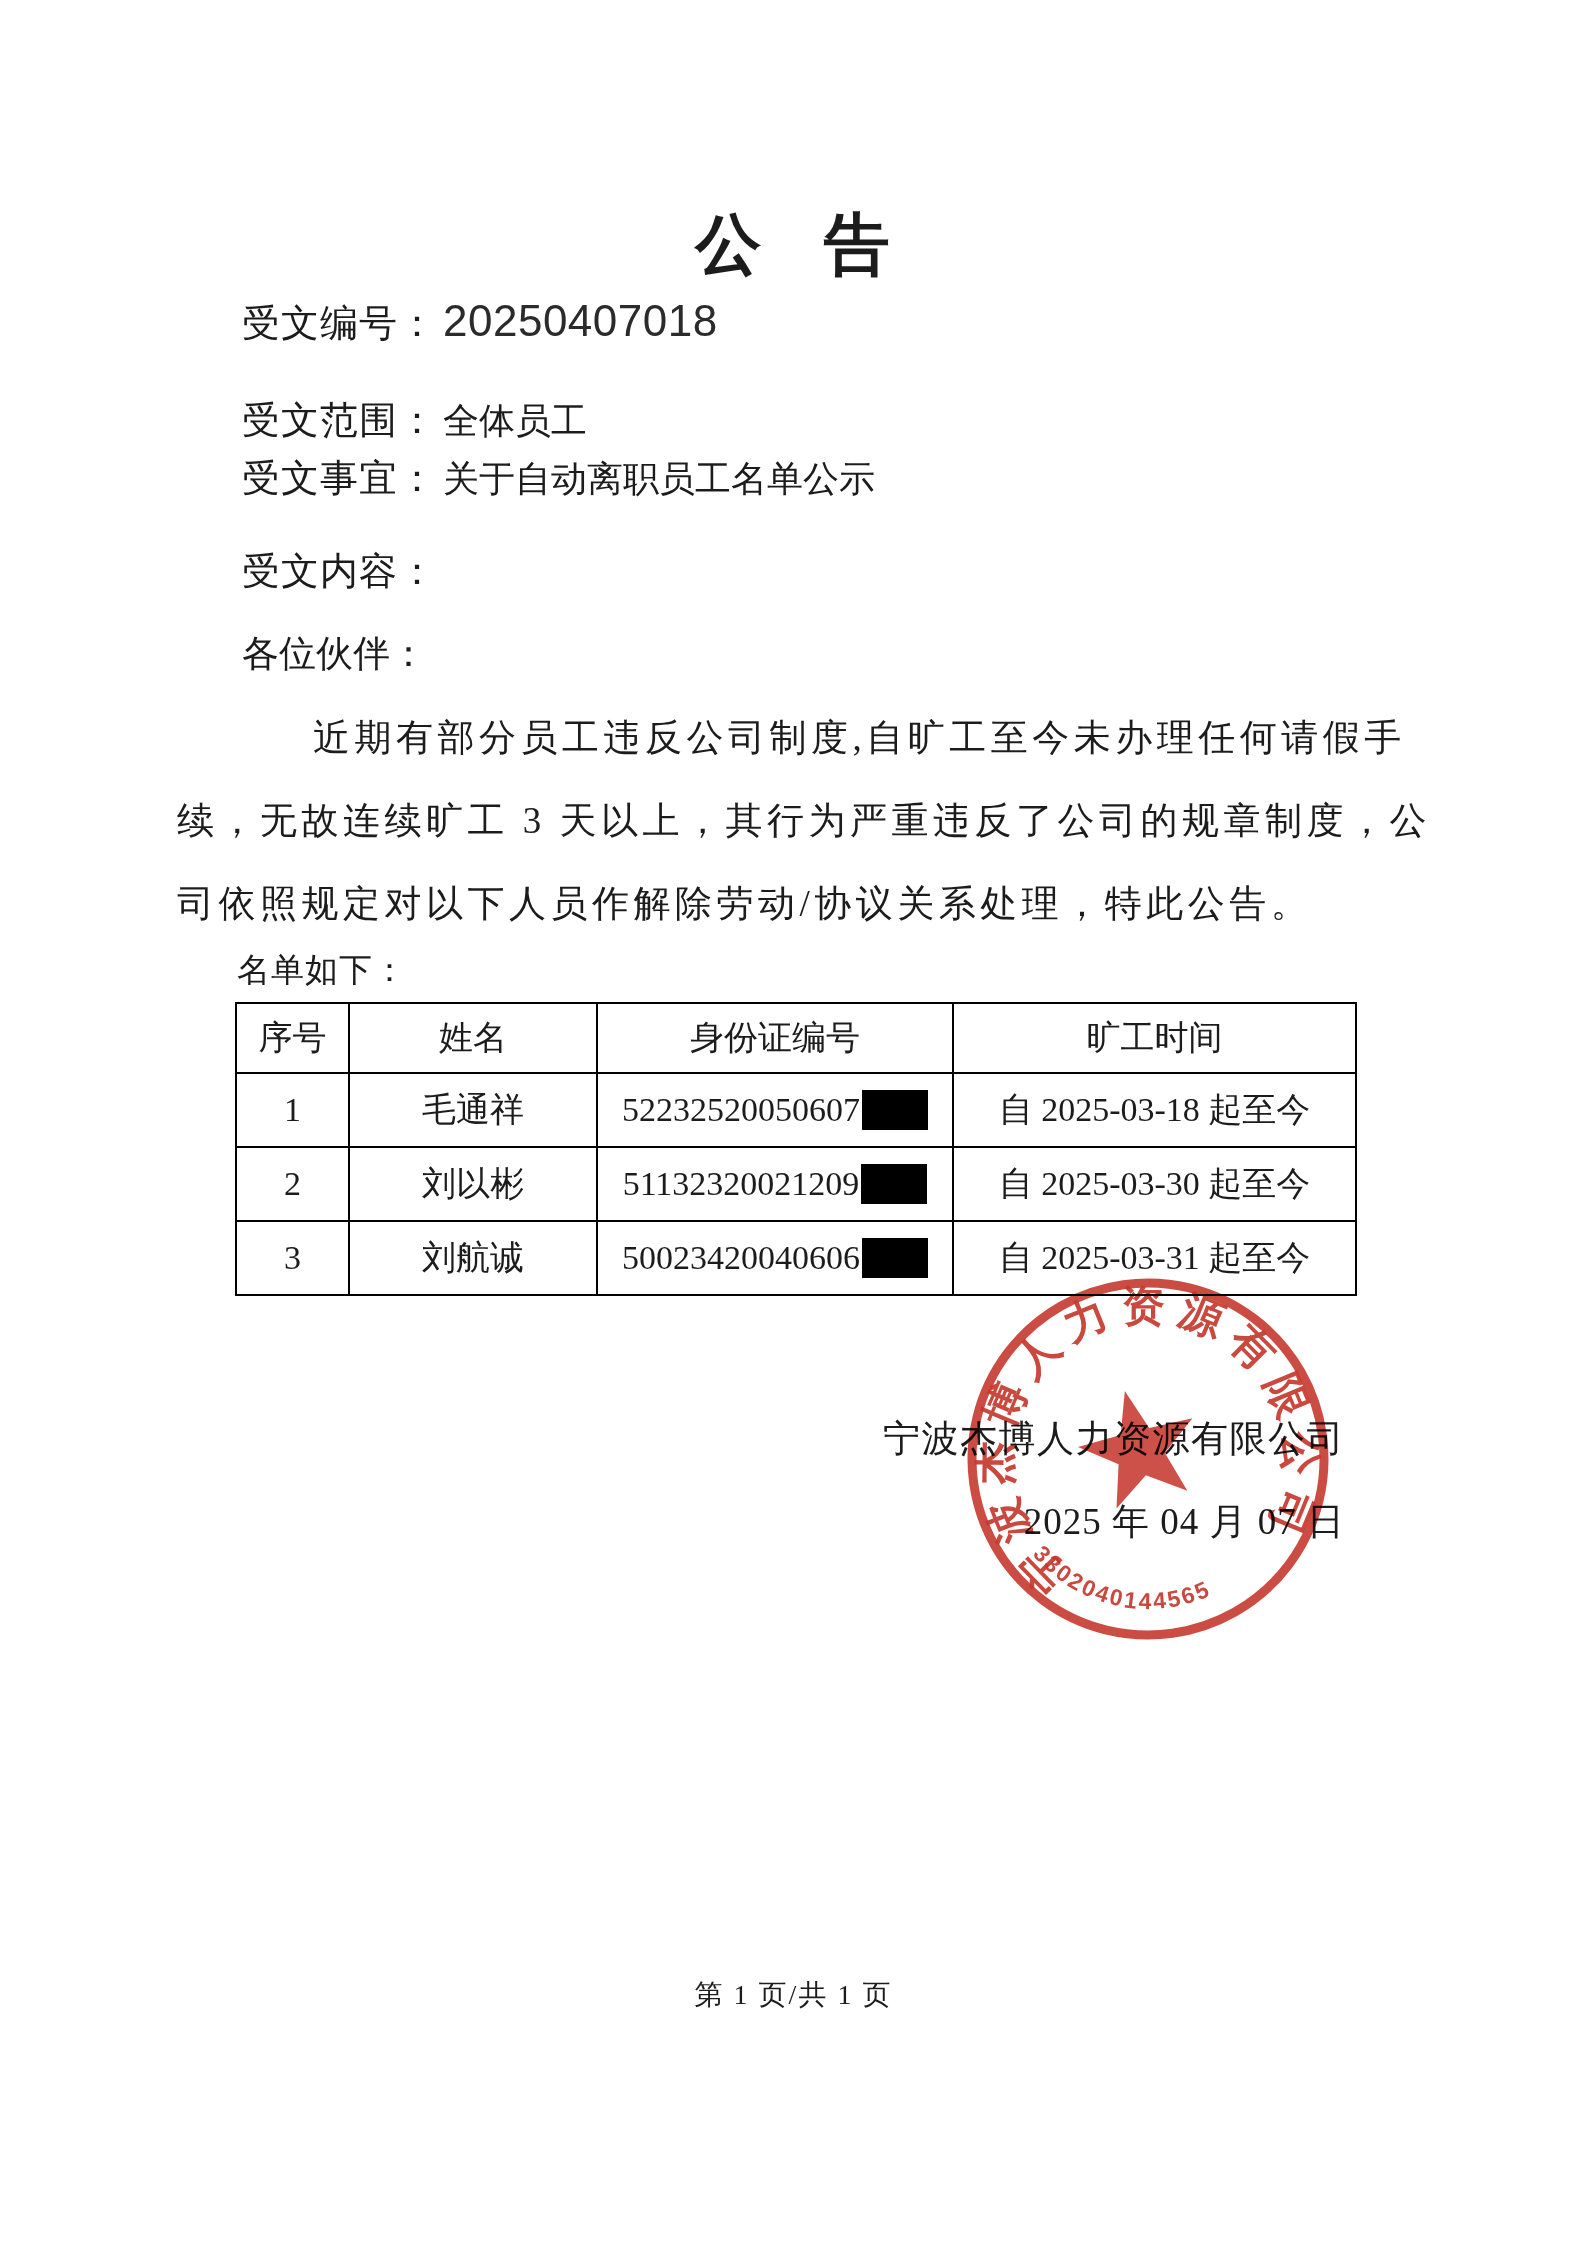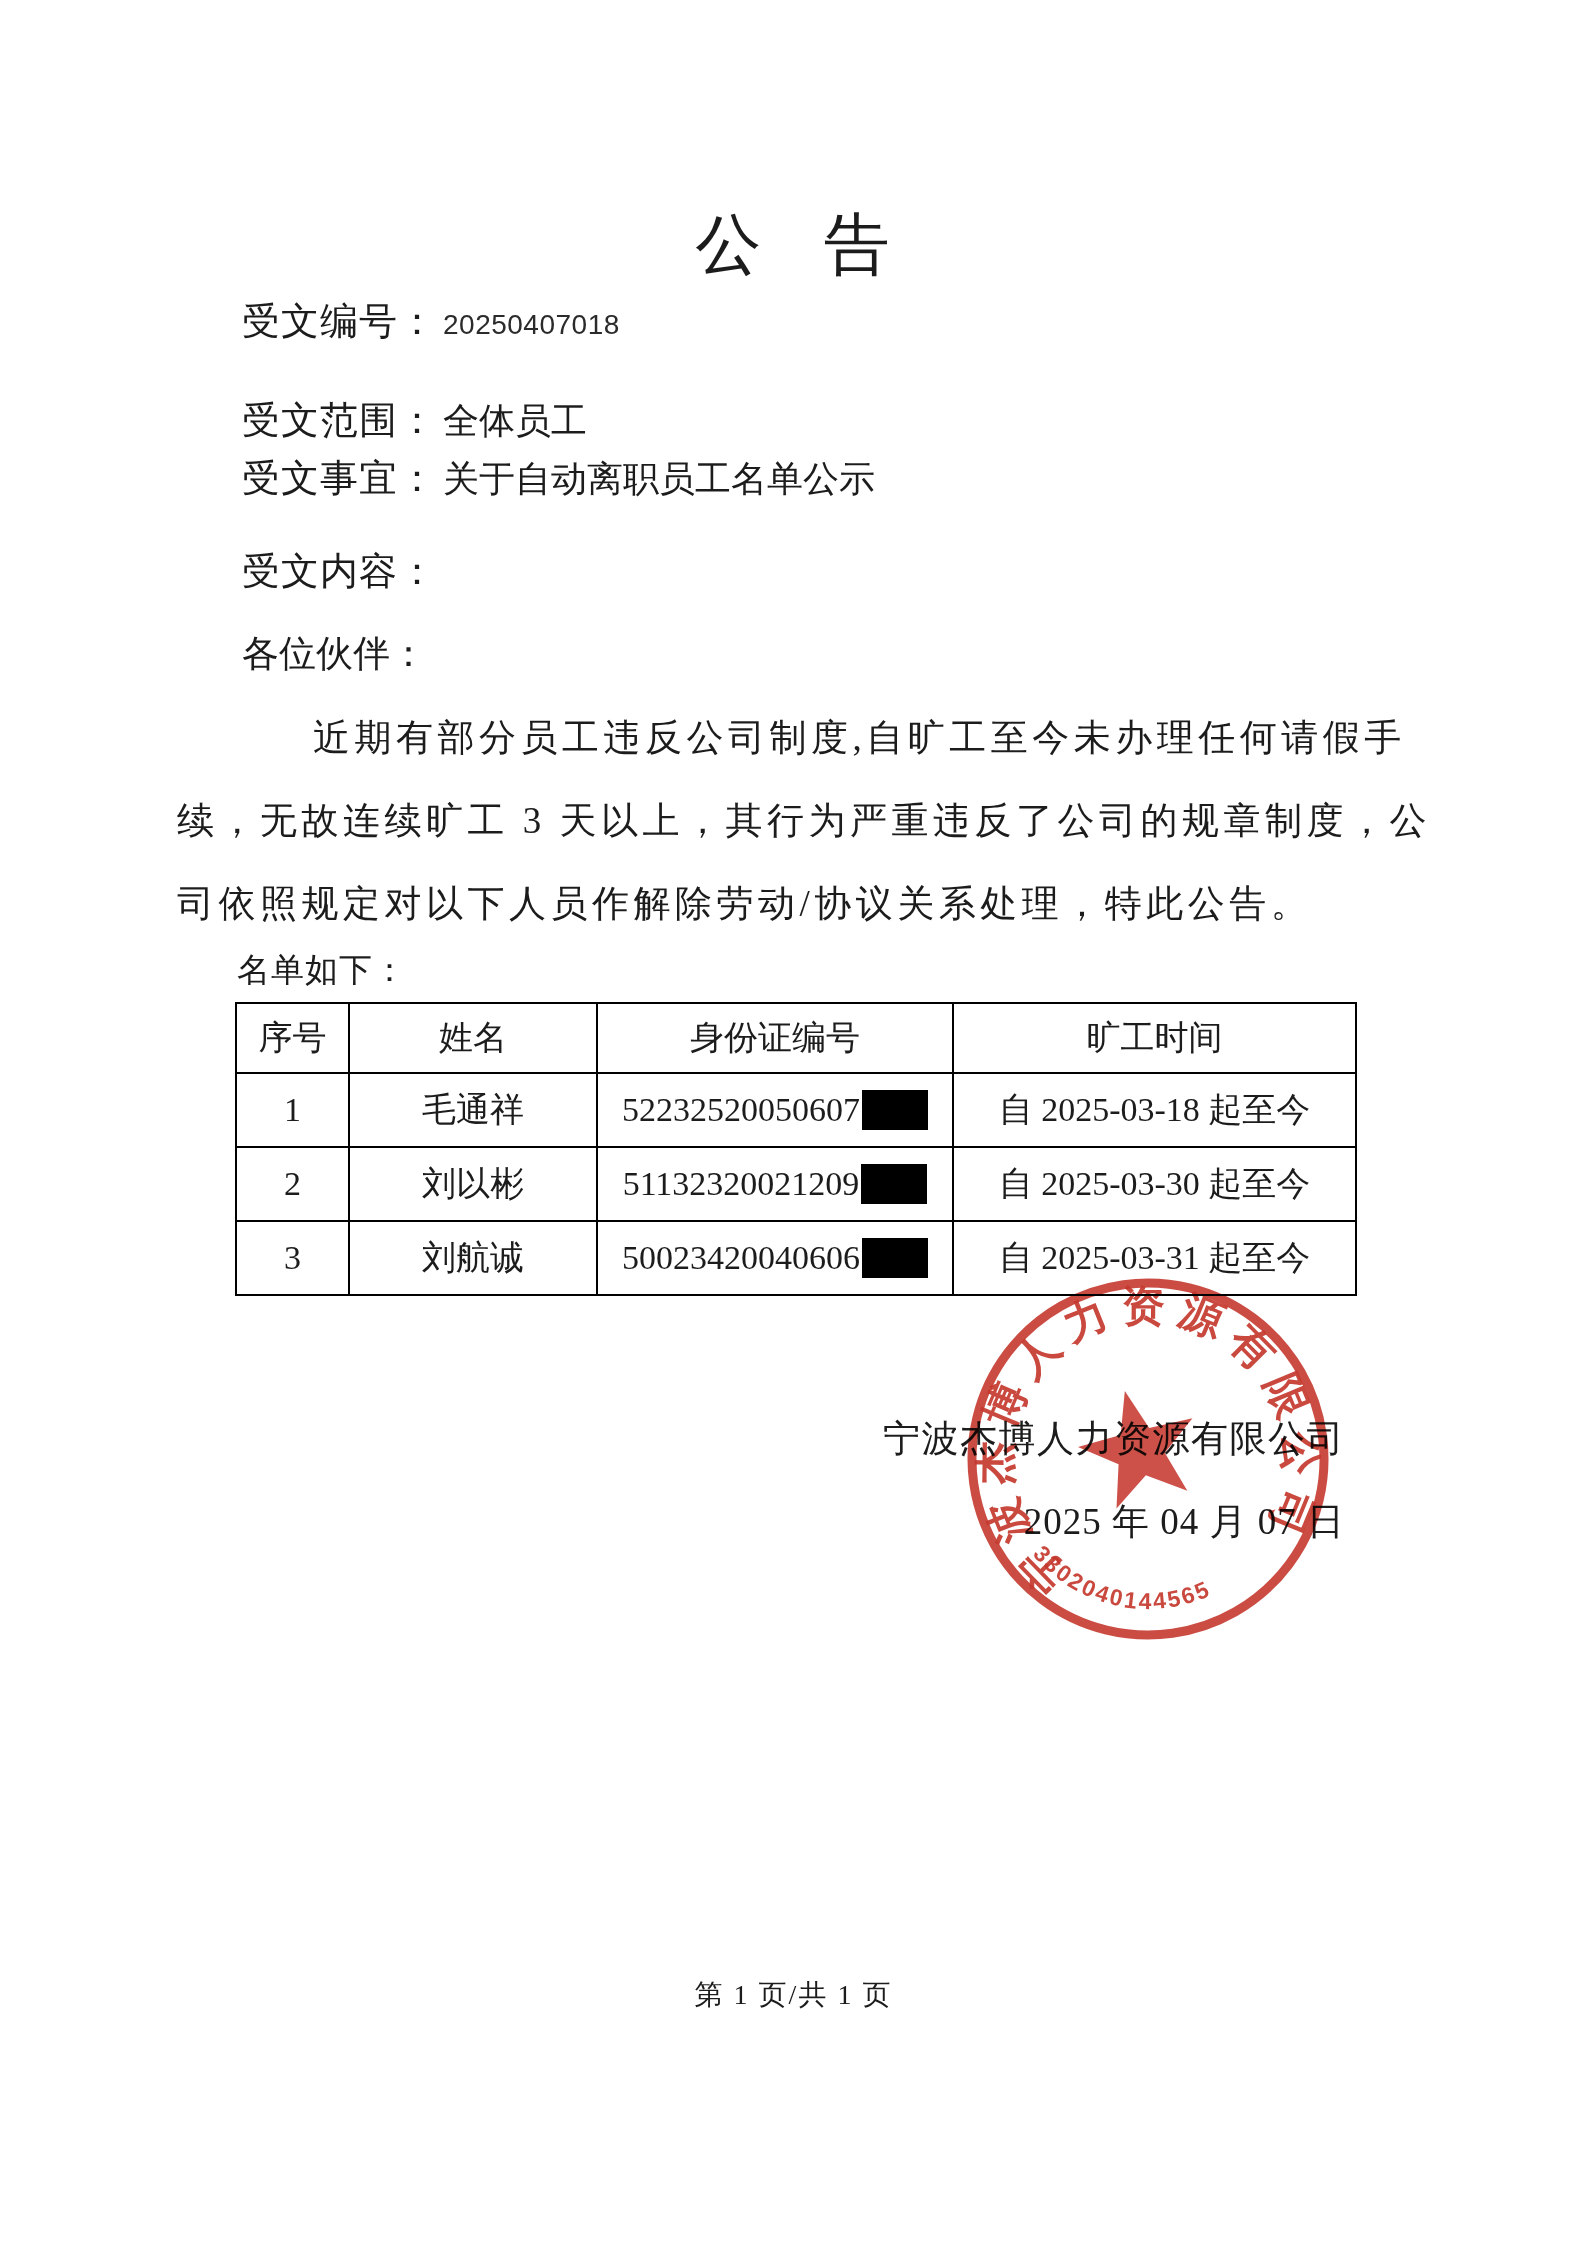--- a/index.html
+++ b/index.html
@@ -8,28 +8,28 @@
     width:1587px;height:2245px;
     margin:0 auto;
     background:#ffffff;
     font-family:"Liberation Serif","DejaVu Serif",serif;
     color:#1c1c1c;
     overflow:hidden;
   }
   .title{
     position:absolute;left:0;right:0;top:200px;
     text-align:center;
-    font-size:66px;font-weight:normal;
+    font-size:66px;font-weight:bold;
     word-spacing:42px;
     letter-spacing:2px;
   }
   .field-line{position:absolute;left:242px;white-space:nowrap;font-size:37px;}
   .field-label{font-weight:normal;font-size:38px;letter-spacing:1px;}
   .field-value{font-size:36px;margin-left:6px;}
-  .field-value.num{font-family:"Liberation Sans","DejaVu Sans",sans-serif;font-size:28px;letter-spacing:0.5px;color:#2b2b2b;}
+  .field-value.num{font-family:"Liberation Sans","DejaVu Sans",sans-serif;font-size:44px;letter-spacing:0.5px;color:#2b2b2b;}
   .f1{top:296px;} .f2{top:379px;margin-top:16px;} .f3{top:453px;text-align:right;} .f4{top:546px;}
   .salutation{position:absolute;left:242px;top:629px;font-size:37px;}
   .para-line{position:absolute;white-space:nowrap;font-size:37px;letter-spacing:4.5px;}
   .p1{left:313px;top:713px;}
   .p2{left:177px;top:796px;}
   .p3{left:177px;top:879px;}
   .list-label{position:absolute;left:237px;top:948px;font-size:33px;font-weight:normal;letter-spacing:1px;}
   table.roster{
     position:absolute;left:235px;top:1002px;
     border-collapse:collapse;table-layout:fixed;

